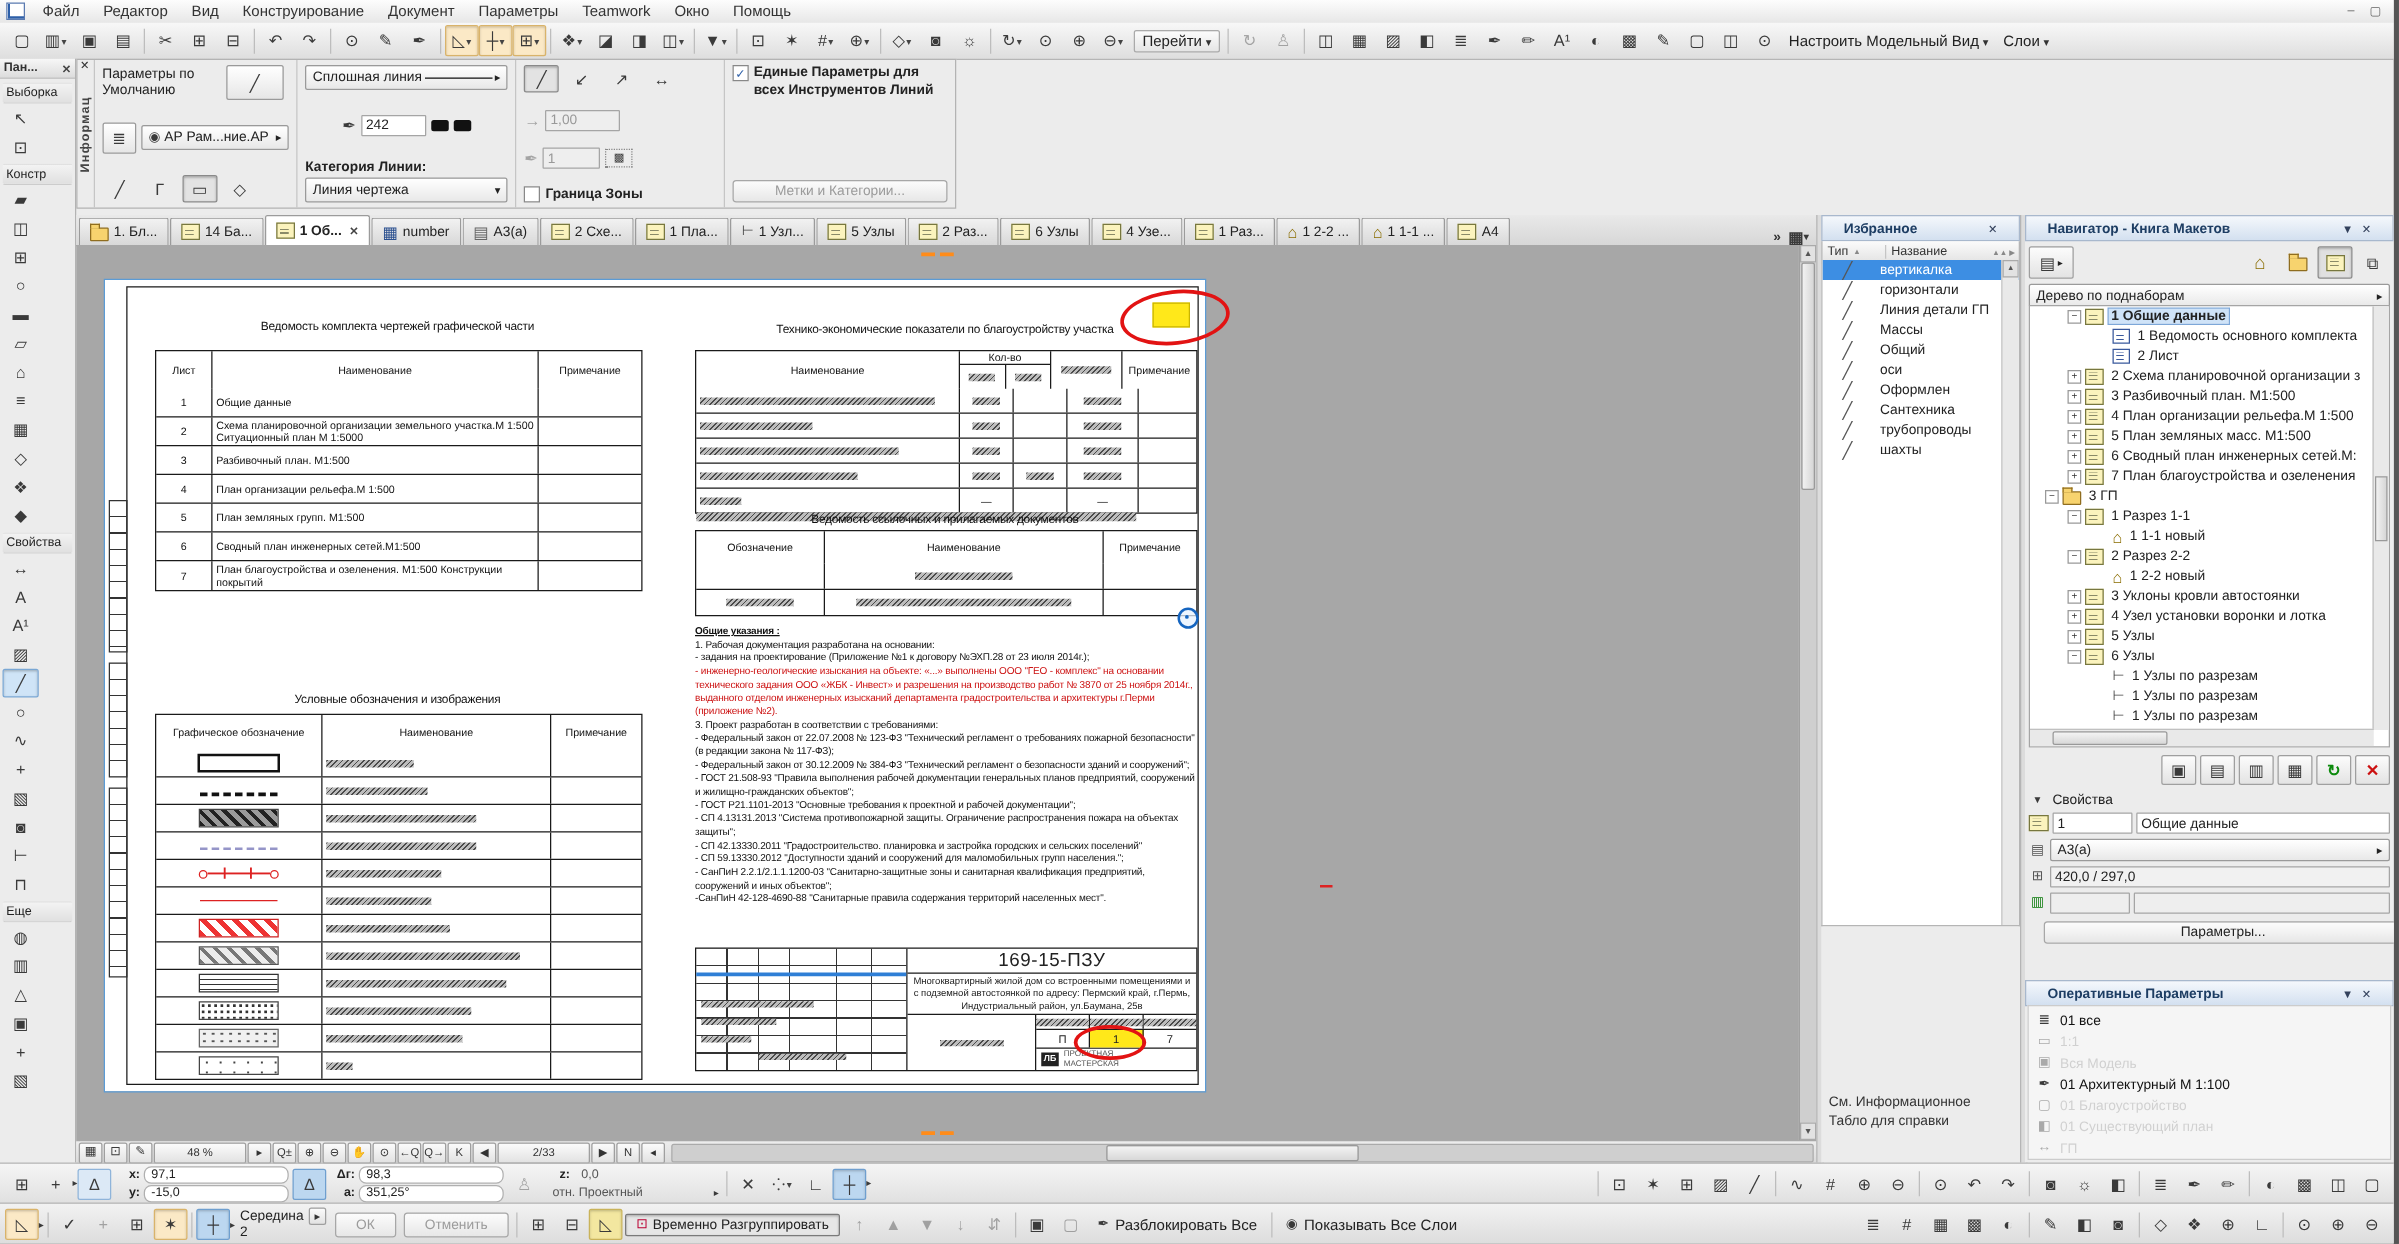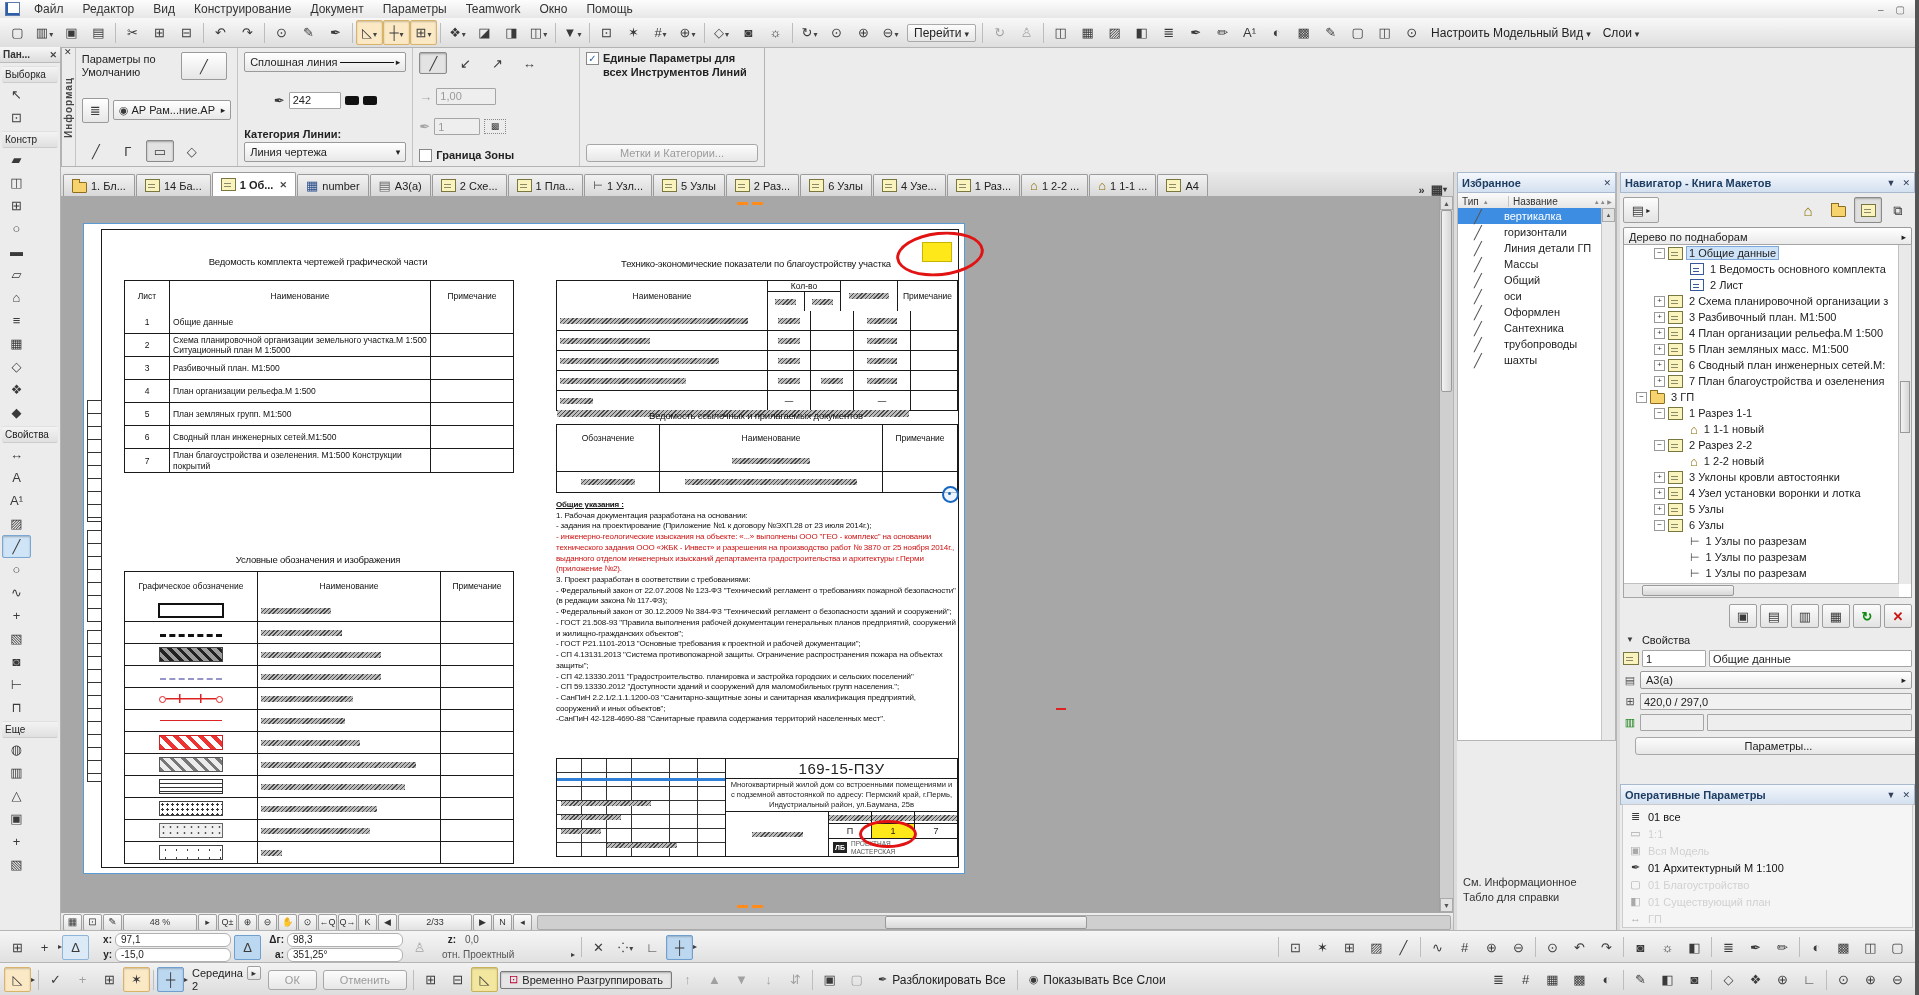--- a/index.html
+++ b/index.html
@@ -130,21 +130,21 @@
   .bluehandle{position:absolute;width:13px;height:13px;border:2px solid #1565c0;border-radius:50%;background:rgba(230,242,255,.75)}
   .bluehandle::after{content:"";position:absolute;left:4px;top:4px;width:3px;height:3px;background:#1565c0;border-radius:50%}
   
   .quickbar{position:absolute;left:61px;top:912px;width:1392px;height:18px;background:linear-gradient(#ededed,#d9d9d9);border-top:1px solid #a8a8a8;display:flex;align-items:center;padding:0 2px;gap:1px}
   .qb-btn{height:15px;min-width:17px;border:1px solid #9f9f9f;border-radius:2px;background:linear-gradient(#fbfbfb,#e2e2e2);display:inline-flex;align-items:center;justify-content:center;font-size:9px;color:#333}
   .qb-txt{min-width:60px;padding:0 6px}
   .hsc{flex:1;height:13px;background:#cfcfcf;border:1px solid #aaa;border-radius:2px;margin:0 4px;position:relative}
   .hthumb{position:absolute;left:38%;width:22%;top:0;bottom:0;background:linear-gradient(#f4f4f4,#d8d8d8);border:1px solid #999;border-radius:2px}
   
   .panel{position:absolute;background:#ececec}
-  .phead{height:19px;background:linear-gradient(#f5f8fc,#d3e0f0);border:1px solid #a8b8cd;display:flex;align-items:center;justify-content:space-between;padding:0 4px;font-weight:bold;color:#1d3d63;font-size:11px}
+  .phead{height:19px;background:linear-gradient(#f5f8fc,#d3e0f0);border:1px solid #a8b8cd;display:flex;align-items:center;justify-content:space-between;padding:0 17px;font-weight:bold;color:#1d3d63;font-size:11px}
   .phead .pctl{display:flex;gap:7px;font-size:9px;color:#33415c;font-weight:normal}
   .splitter{position:absolute;top:172px;bottom:65px;width:4px;background:#dcdcdc;border-left:1px solid #b5b5b5;border-right:1px solid #b5b5b5}
   
   .fav-colhead{height:17px;display:flex;align-items:center;background:linear-gradient(#fbfbfb,#e3e3e3);border:1px solid #b5b5b5;border-top:none;font-size:10px;color:#333}
   .fav-colhead .c1{width:46px;padding-left:4px;border-right:1px solid #c5c5c5;display:flex;gap:4px;align-items:center}
   .fav-colhead .c2{flex:1;padding-left:4px;display:flex;justify-content:space-between;align-items:center;padding-right:3px}
   .srt{font-size:6px;color:#888}
   .fav-list{position:absolute;left:0;right:0;top:36px;height:532px;background:#fff;border:1px solid #b5b5b5;border-top:none;overflow:hidden}
   .fav-row{height:16px;display:flex;align-items:center;font-size:11px}
   .fav-row .fi{width:40px;display:flex;justify-content:center;color:#555}
@@ -154,21 +154,21 @@
   .fav-hint{position:absolute;left:6px;bottom:26px;font-size:11px;color:#333;line-height:1.3}
   
   .nav-toolbar{height:30px;display:flex;align-items:center;padding:2px 3px;gap:2px}
   .nav-bigbtn{width:34px;height:24px;border:1px solid #9f9f9f;border-radius:2px;background:linear-gradient(#fcfcfc,#e3e3e3);display:flex;align-items:center;justify-content:center;gap:2px}
   .nav-right{margin-left:auto;display:flex;gap:2px}
   .nav-tbtn{width:26px;height:24px;display:flex;align-items:center;justify-content:center;border:1px solid transparent;border-radius:2px}
   .nav-tbtn.pressed{border-color:#8a8a8a;background:#e0e0e0;box-shadow:inset 0 1px 2px rgba(0,0,0,.25)}
   .nav-combo{margin:0 3px;height:17px}
   .nav-tree{position:absolute;left:3px;right:3px;top:72px;height:352px;background:#fff;border:1px solid #a5a5a5;overflow:hidden}
   .nav-row{height:16px;display:flex;align-items:center;font-size:11px;white-space:nowrap}
-  .nav-row.bold .tlabel{font-weight:normal}
+  .nav-row.bold .tlabel{font-weight:bold}
   .nav-row.sel .tlabel{background:#cfe3f8;outline:1px solid #7da7d8}
   .tind{display:inline-block;height:1px}
   .texp{width:9px;height:9px;border:1px solid #999;background:#fff;font-size:8px;line-height:7px;text-align:center;color:#333;margin-right:3px;flex:none}
   .texp:empty{visibility:hidden}
   .ticon{margin-right:4px;flex:none}
   .tlabel{padding:0 2px}
   .nav-vscroll{position:absolute;right:0;top:0;bottom:13px;width:12px;background:#e9e9e9;border-left:1px solid #c0c0c0}
   .nav-vthumb{position:absolute;left:1px;right:1px;top:40%;height:50px;background:linear-gradient(90deg,#f2f2f2,#d6d6d6);border:1px solid #999}
   .nav-hscroll{position:absolute;left:0;right:12px;bottom:0;height:13px;background:#e9e9e9;border-top:1px solid #c0c0c0;display:flex;align-items:center}
   .nav-hthumb{width:90px;height:9px;margin-left:18px;background:linear-gradient(#f4f4f4,#d8d8d8);border:1px solid #999;border-radius:2px}

